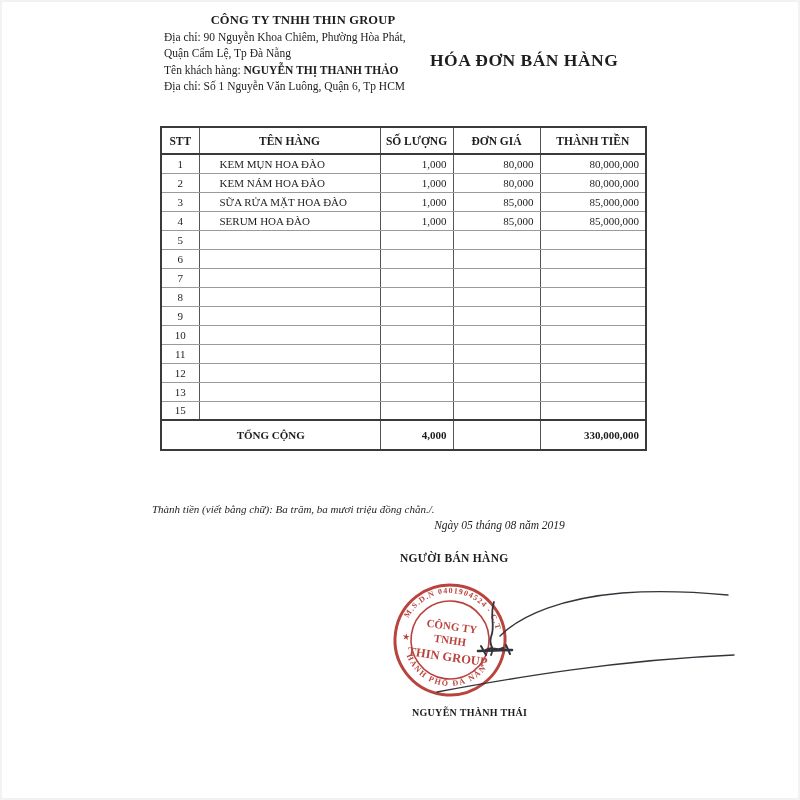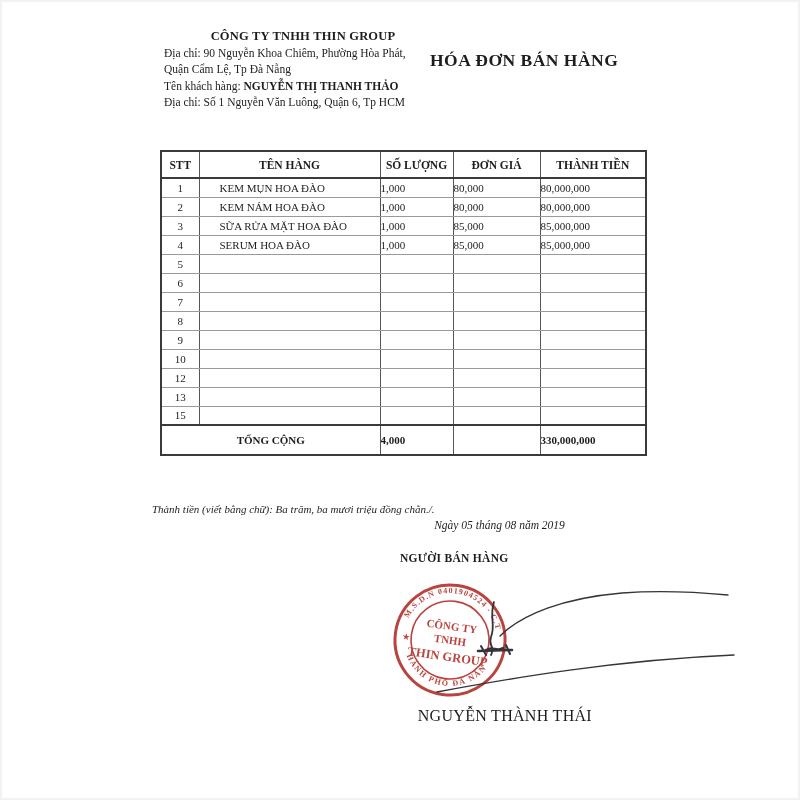--- a/index.html
+++ b/index.html
@@ -5,51 +5,51 @@
   * { margin:0; padding:0; box-sizing:border-box; }
   html,body { width:800px; height:800px; }
   body {
     font-family: "Liberation Serif", "DejaVu Serif", serif;
     background:#ffffff; color:#1d1d1d; position:relative;
     border:2px solid #f2f2f2;
   }
   .abs { position:absolute; }
 
   
-  .company-block { left:162px; top:26px; width:278px; font-size:11.5px; line-height:16.5px; }
+  .company-block { left:162px; top:10px; width:278px; font-size:11.5px; line-height:16.5px; }
   .company-name  { font-weight:bold; text-align:center; font-size:12.5px; letter-spacing:.2px; }
   .cust-name     { font-weight:bold; }
   .invoice-title { left:428px; top:48px; width:240px; text-align:left;
                    font-weight:bold; font-size:17.5px; letter-spacing:.5px; }
 
   
-  .invoice-table { left:158px; top:148px; border-collapse:collapse; table-layout:fixed; }
+  .invoice-table { left:158px; top:124px; border-collapse:collapse; table-layout:fixed; }
   .invoice-table { border:2px solid #3a3a3a; }
   .invoice-table th, .invoice-table td {
     border-top:1px solid #9a9a9a; border-bottom:1px solid #9a9a9a;
     border-left:1.5px solid #555; border-right:1.5px solid #555;
     font-size:11px; overflow:hidden; white-space:nowrap;
   }
   .invoice-table th { height:27px; font-weight:bold; text-align:center;
                       border-bottom:2px solid #3a3a3a; font-size:11.5px; }
   .invoice-table td { height:19px; }
   td.c-stt  { text-align:center; }
   td.c-name { text-align:left;  padding-left:20px; }
-  td.c-num  { padding-right:6px; }
+  td.c-num  { text-align:right; padding-right:6px; }
   tr.total-row td { height:30px; font-weight:bold; border-top:2px solid #3a3a3a; }
   tr.total-row td.t-label { text-align:center; }
 
   
   .amount-words { left:150px; top:501px; font-style:italic; font-size:11px; }
   .date-line    { left:425px; top:517px; width:145px; text-align:center;
                   font-style:italic; font-size:11.5px; }
   .seller-title { left:398px; top:550px; width:160px; 
                   font-weight:bold; font-size:11.5px; letter-spacing:.3px; }
-  .seller-name  { left:410px; top:705px; width:180px; text-align:right;
-                  font-weight:normal; font-size:16px; letter-spacing:.3px; }
+  .seller-name  { left:410px; top:705px; width:180px; text-align:left;
+                  font-weight:bold; font-size:10px; letter-spacing:.3px; }
 
   
   .stamp-wrap { left:388px; top:578px; width:120px; height:120px;
                 transform:rotate(8deg); opacity:.92; }
   .sig-wrap   { left:380px; top:560px; width:360px; height:150px; pointer-events:none; }
 </style>
 </head>
 <body>
 
 <div class="abs company-block">
@@ -154,20 +154,27 @@
       </tr>
 
       <tr>
         <td class="c-stt">10</td>
         <td class="c-name"></td>
         <td class="c-num"></td>
         <td class="c-num"></td>
         <td class="c-num"></td>
       </tr>
 
+      <tr>
+        <td class="c-stt">11</td>
+        <td class="c-name"></td>
+        <td class="c-num"></td>
+        <td class="c-num"></td>
+        <td class="c-num"></td>
+      </tr>
 
       <tr>
         <td class="c-stt">12</td>
         <td class="c-name"></td>
         <td class="c-num"></td>
         <td class="c-num"></td>
         <td class="c-num"></td>
       </tr>
 
       <tr>

